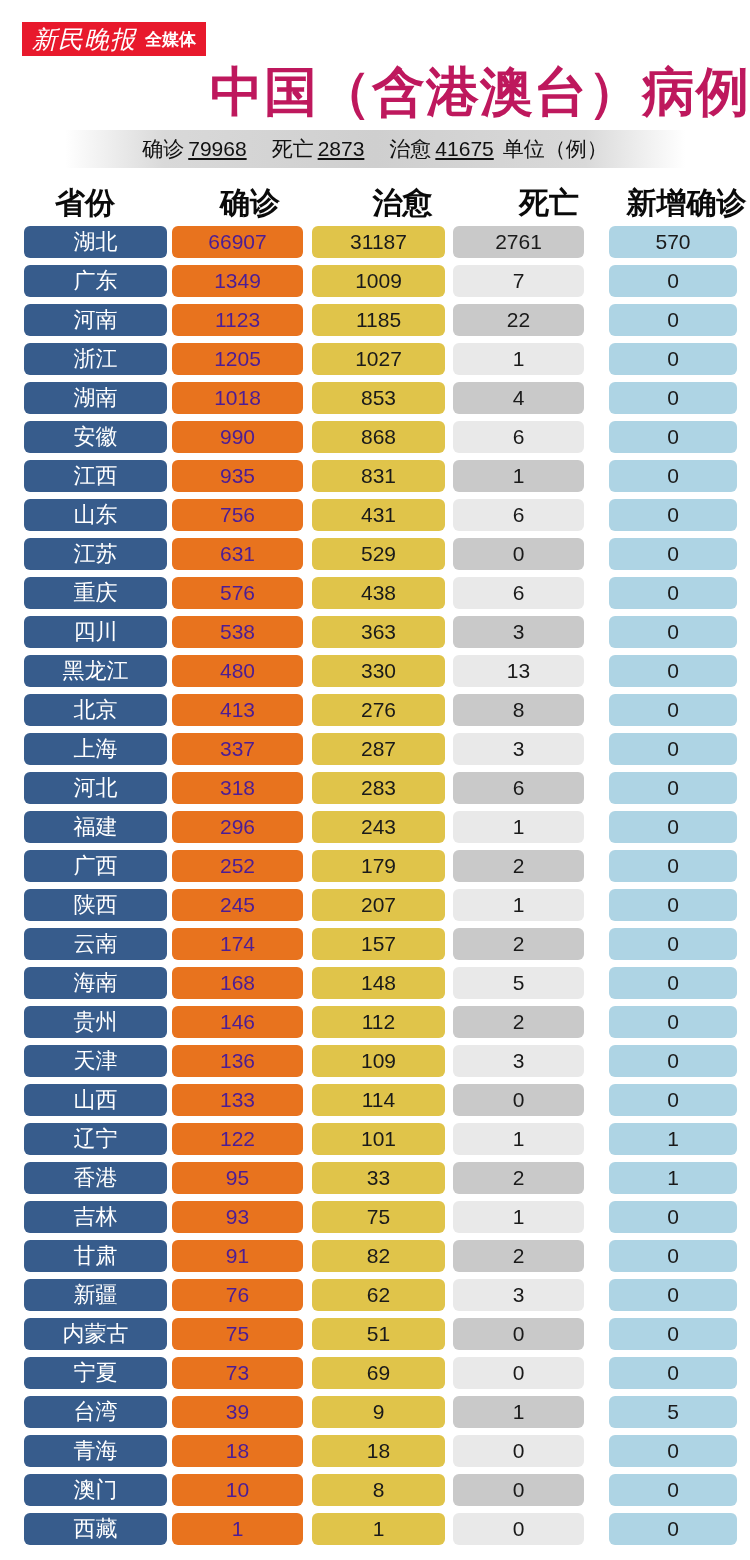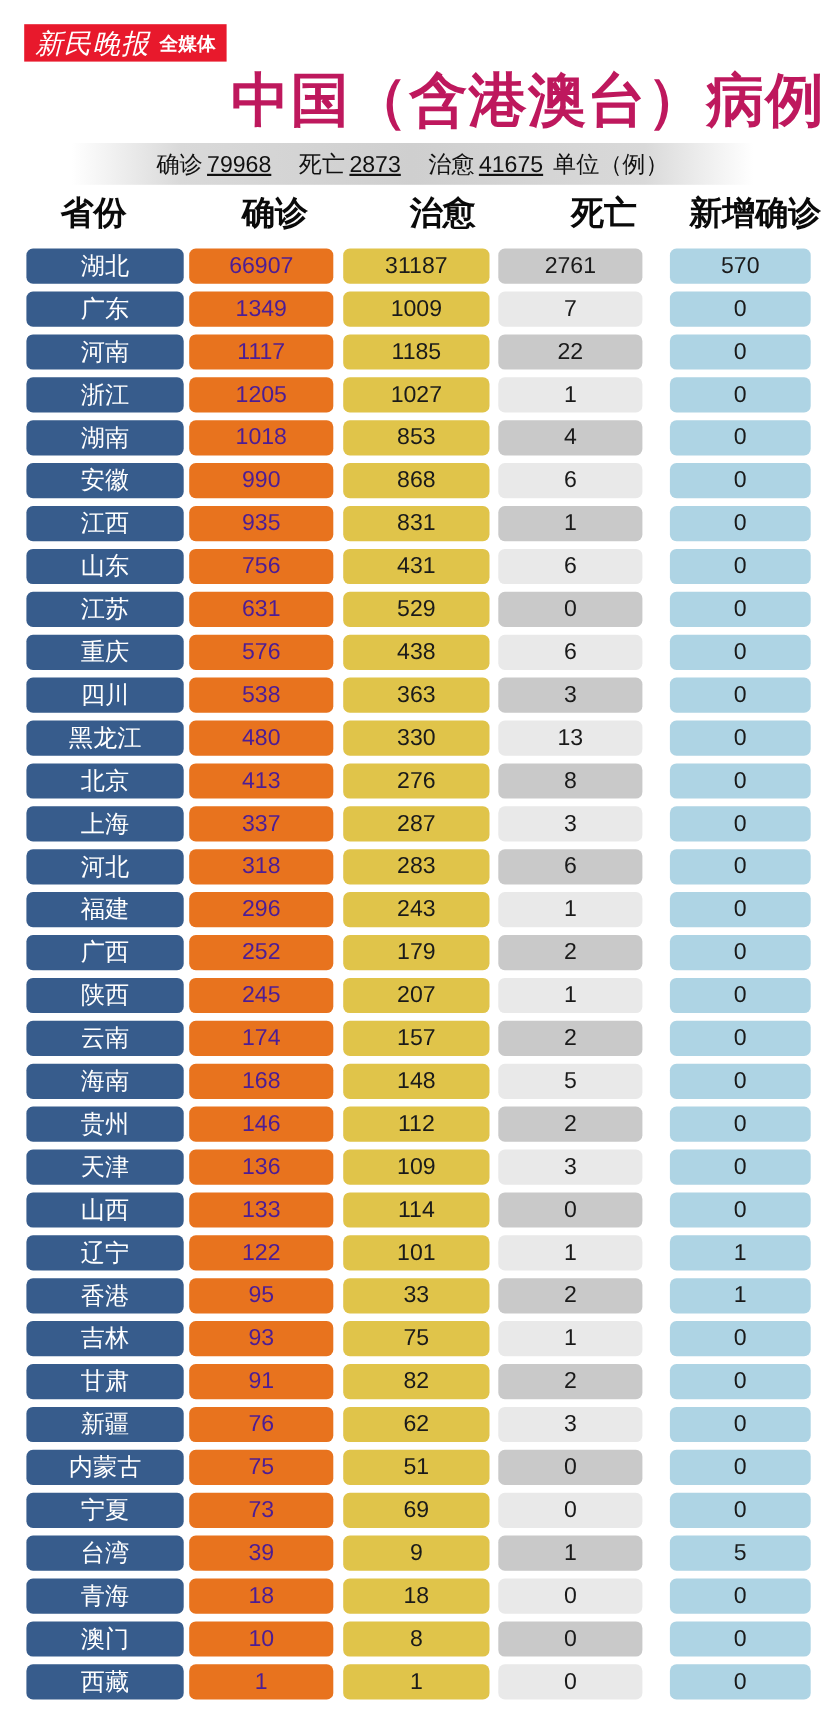--- a/index.html
+++ b/index.html
@@ -62,21 +62,21 @@
   }
   #stats-strip .grp{margin-right:22px;display:inline-flex;align-items:baseline;}
   #stats-strip .grp.last{margin-right:0;}
   #stats-strip .unit{margin-left:6px;}
 
   
   #table-wrap{
     position:absolute;left:0;top:180px;width:750px;
   }
   #head-row{
-    display:flex;align-items:flex-start;
+    display:flex;align-items:flex-end;
     height:42px;
     padding:0;
   }
   #head-row .hcell{
     font-size:30px;font-weight:bold;color:#0a0a0a;
     text-align:center;
     line-height:1;
     padding-bottom:4px;
   }
   .c-prov{width:170px;}
@@ -171,21 +171,21 @@
       </div>
       <div class="data-row">
         <div class="cell cell-prov">广东</div>
         <div class="cell cell-conf">1349</div>
         <div class="cell cell-cure">1009</div>
         <div class="cell cell-dead sh-a">7</div>
         <div class="cell cell-new">0</div>
       </div>
       <div class="data-row">
         <div class="cell cell-prov">河南</div>
-        <div class="cell cell-conf">1117</div>
+        <div class="cell cell-conf">1123</div>
         <div class="cell cell-cure">1185</div>
         <div class="cell cell-dead sh-b">22</div>
         <div class="cell cell-new">0</div>
       </div>
       <div class="data-row">
         <div class="cell cell-prov">浙江</div>
         <div class="cell cell-conf">1205</div>
         <div class="cell cell-cure">1027</div>
         <div class="cell cell-dead sh-a">1</div>
         <div class="cell cell-new">0</div>

